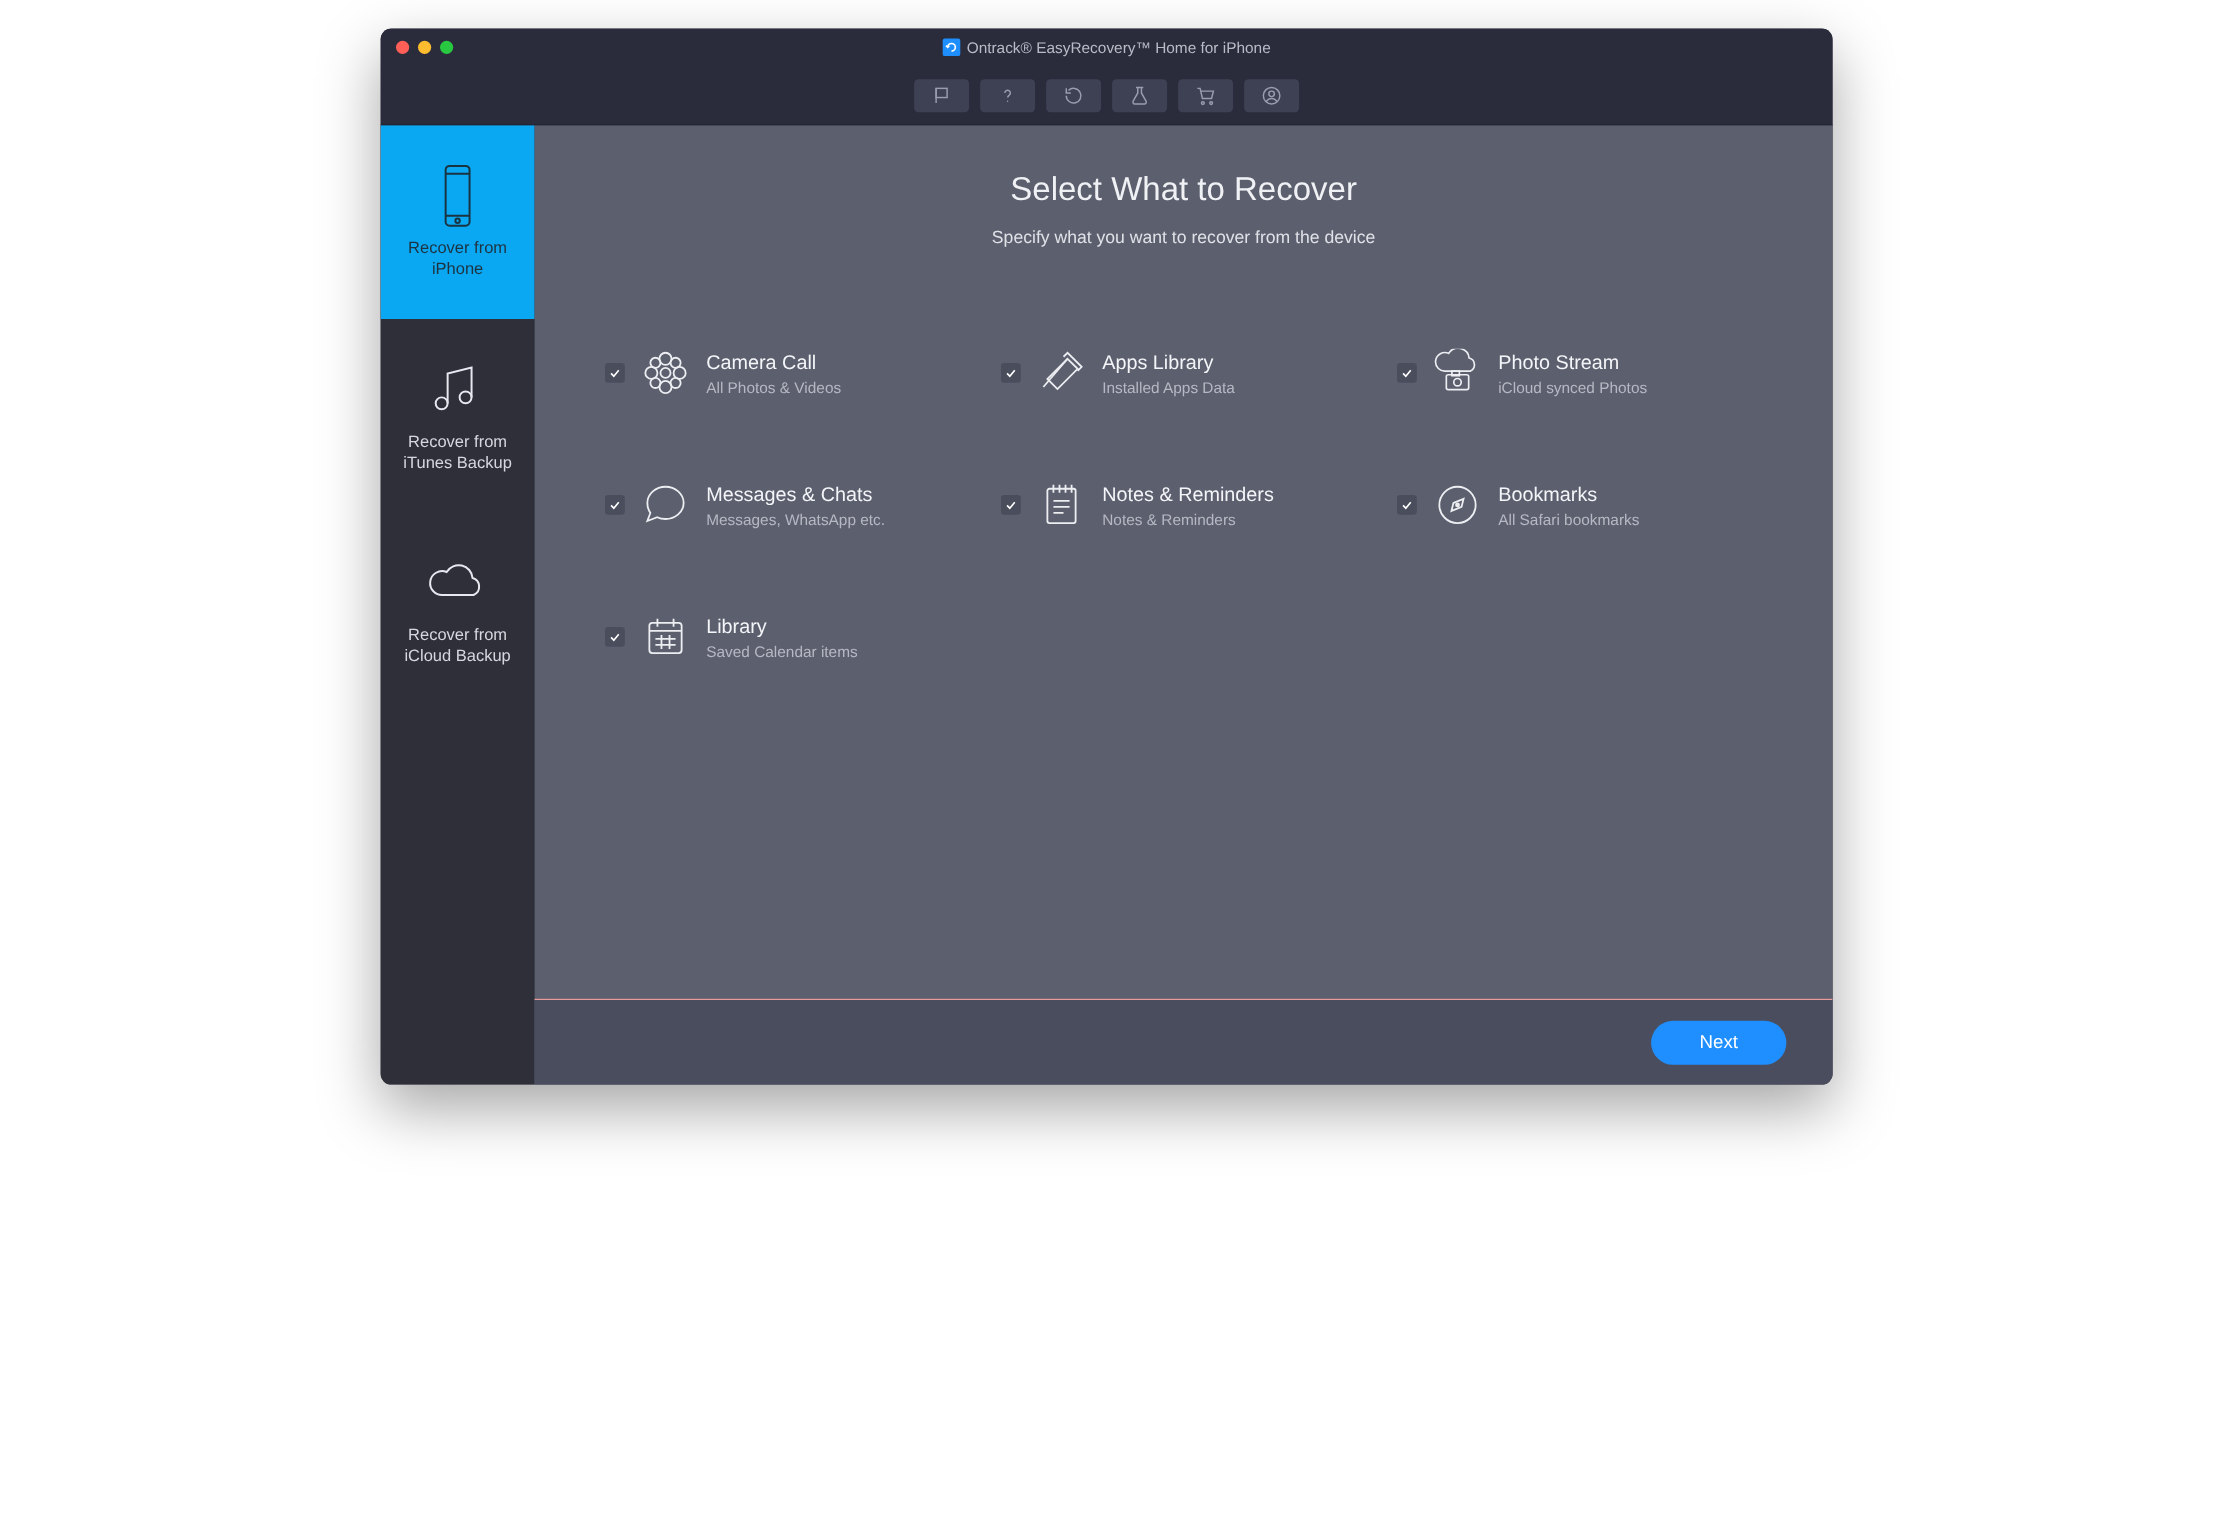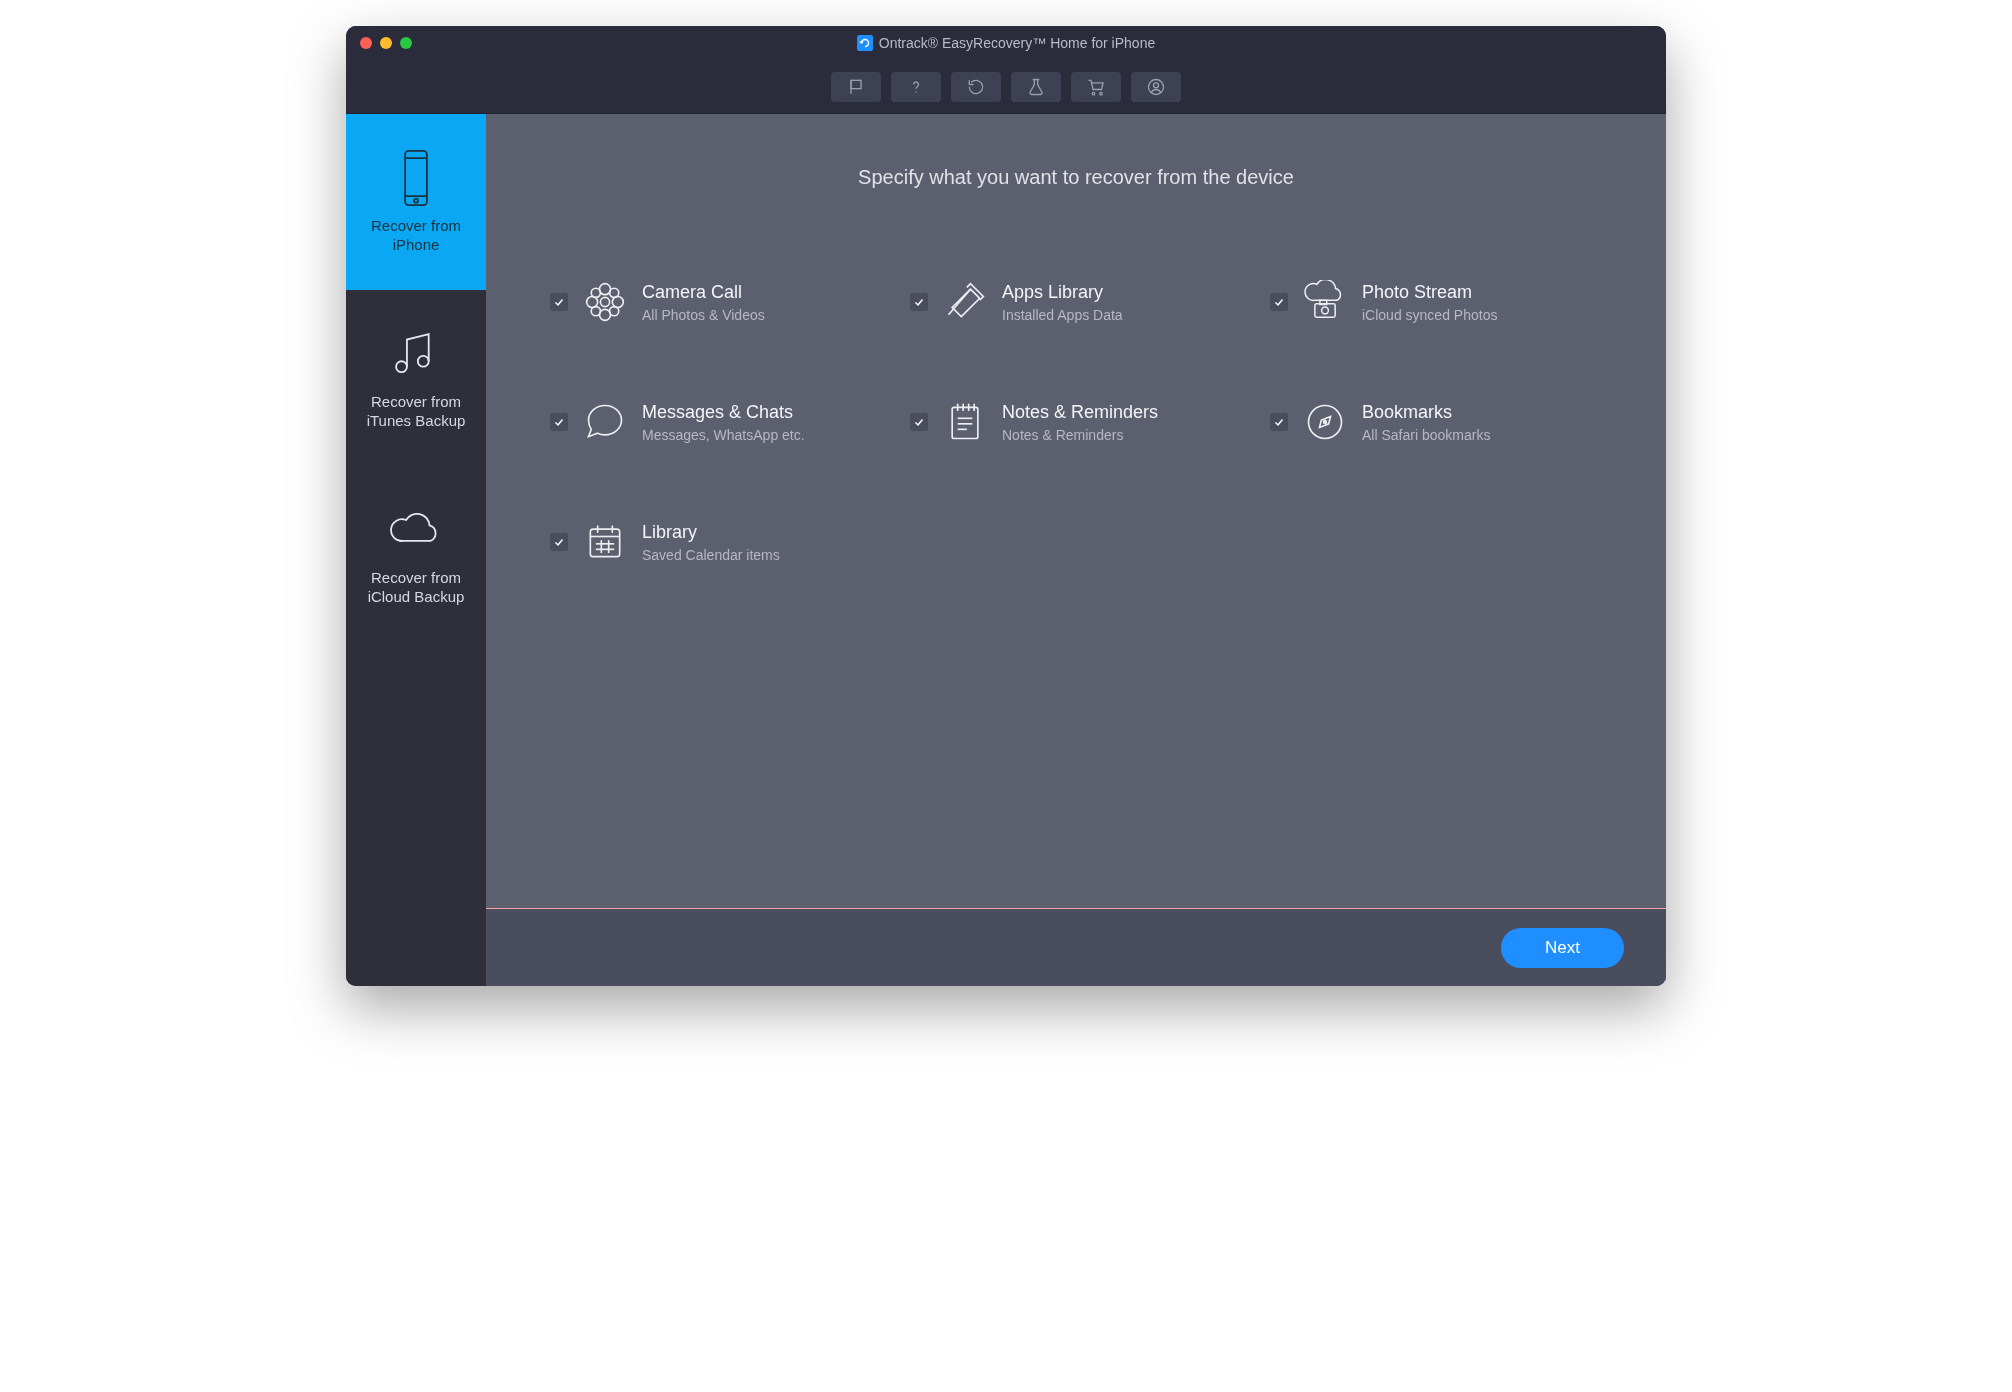--- a/index.html
+++ b/index.html
@@ -77,21 +77,21 @@
   .side-item .si-icon { width: 58px; height: 58px; display:flex; align-items:center; justify-content:center; }
   .side-item .si-icon svg { width: 100%; height: 100%; stroke: #e7e8ef; stroke-width: 2; fill: none; }
   .side-item.active .si-icon svg { stroke: #1a3340; }
 
   .main {
     flex: 1; background: #5c5f6e; position: relative;
     display: flex; flex-direction: column;
   }
   .main-inner { flex: 1; padding: 34px 64px 24px 64px; overflow: auto; }
   .heading { text-align: center; color: #f0f1f4; font-size: 30px; font-weight: 400; margin-top: 8px; }
-  .subheading { text-align: center; color: #e1e2e8; font-size: 20px; margin-top: 18px; }
+  .subheading { text-align: center; color: #e1e2e8; font-size: 16px; margin-top: 18px; }
 
   .grid {
     margin-top: 90px;
     display: grid;
     grid-template-columns: repeat(3, 1fr);
     row-gap: 74px;
     column-gap: 28px;
   }
   .card { display: flex; align-items: center; gap: 14px; }
   .chk {
@@ -213,20 +213,21 @@
               <path d="M48 32H18a12 12 0 1 1 3-23 14 14 0 0 1 26 6 9 9 0 0 1 1 17Z"></path>
             </svg>
         </span>
         <span style="white-space:pre-line;">Recover from
 iCloud Backup</span>
       </div>
     </div>
 
     <div class="main">
       <div class="main-inner">
+        <div class="heading">Select What to Recover</div>
         <div class="subheading">Specify what you want to recover from the device</div>
 
         <div class="grid">
 
           <div class="card">
             <span class="chk">
                 <svg viewBox="0 0 24 24">
                   <polyline points="5 13 10 18 19 7"></polyline>
                 </svg>
               </span>

